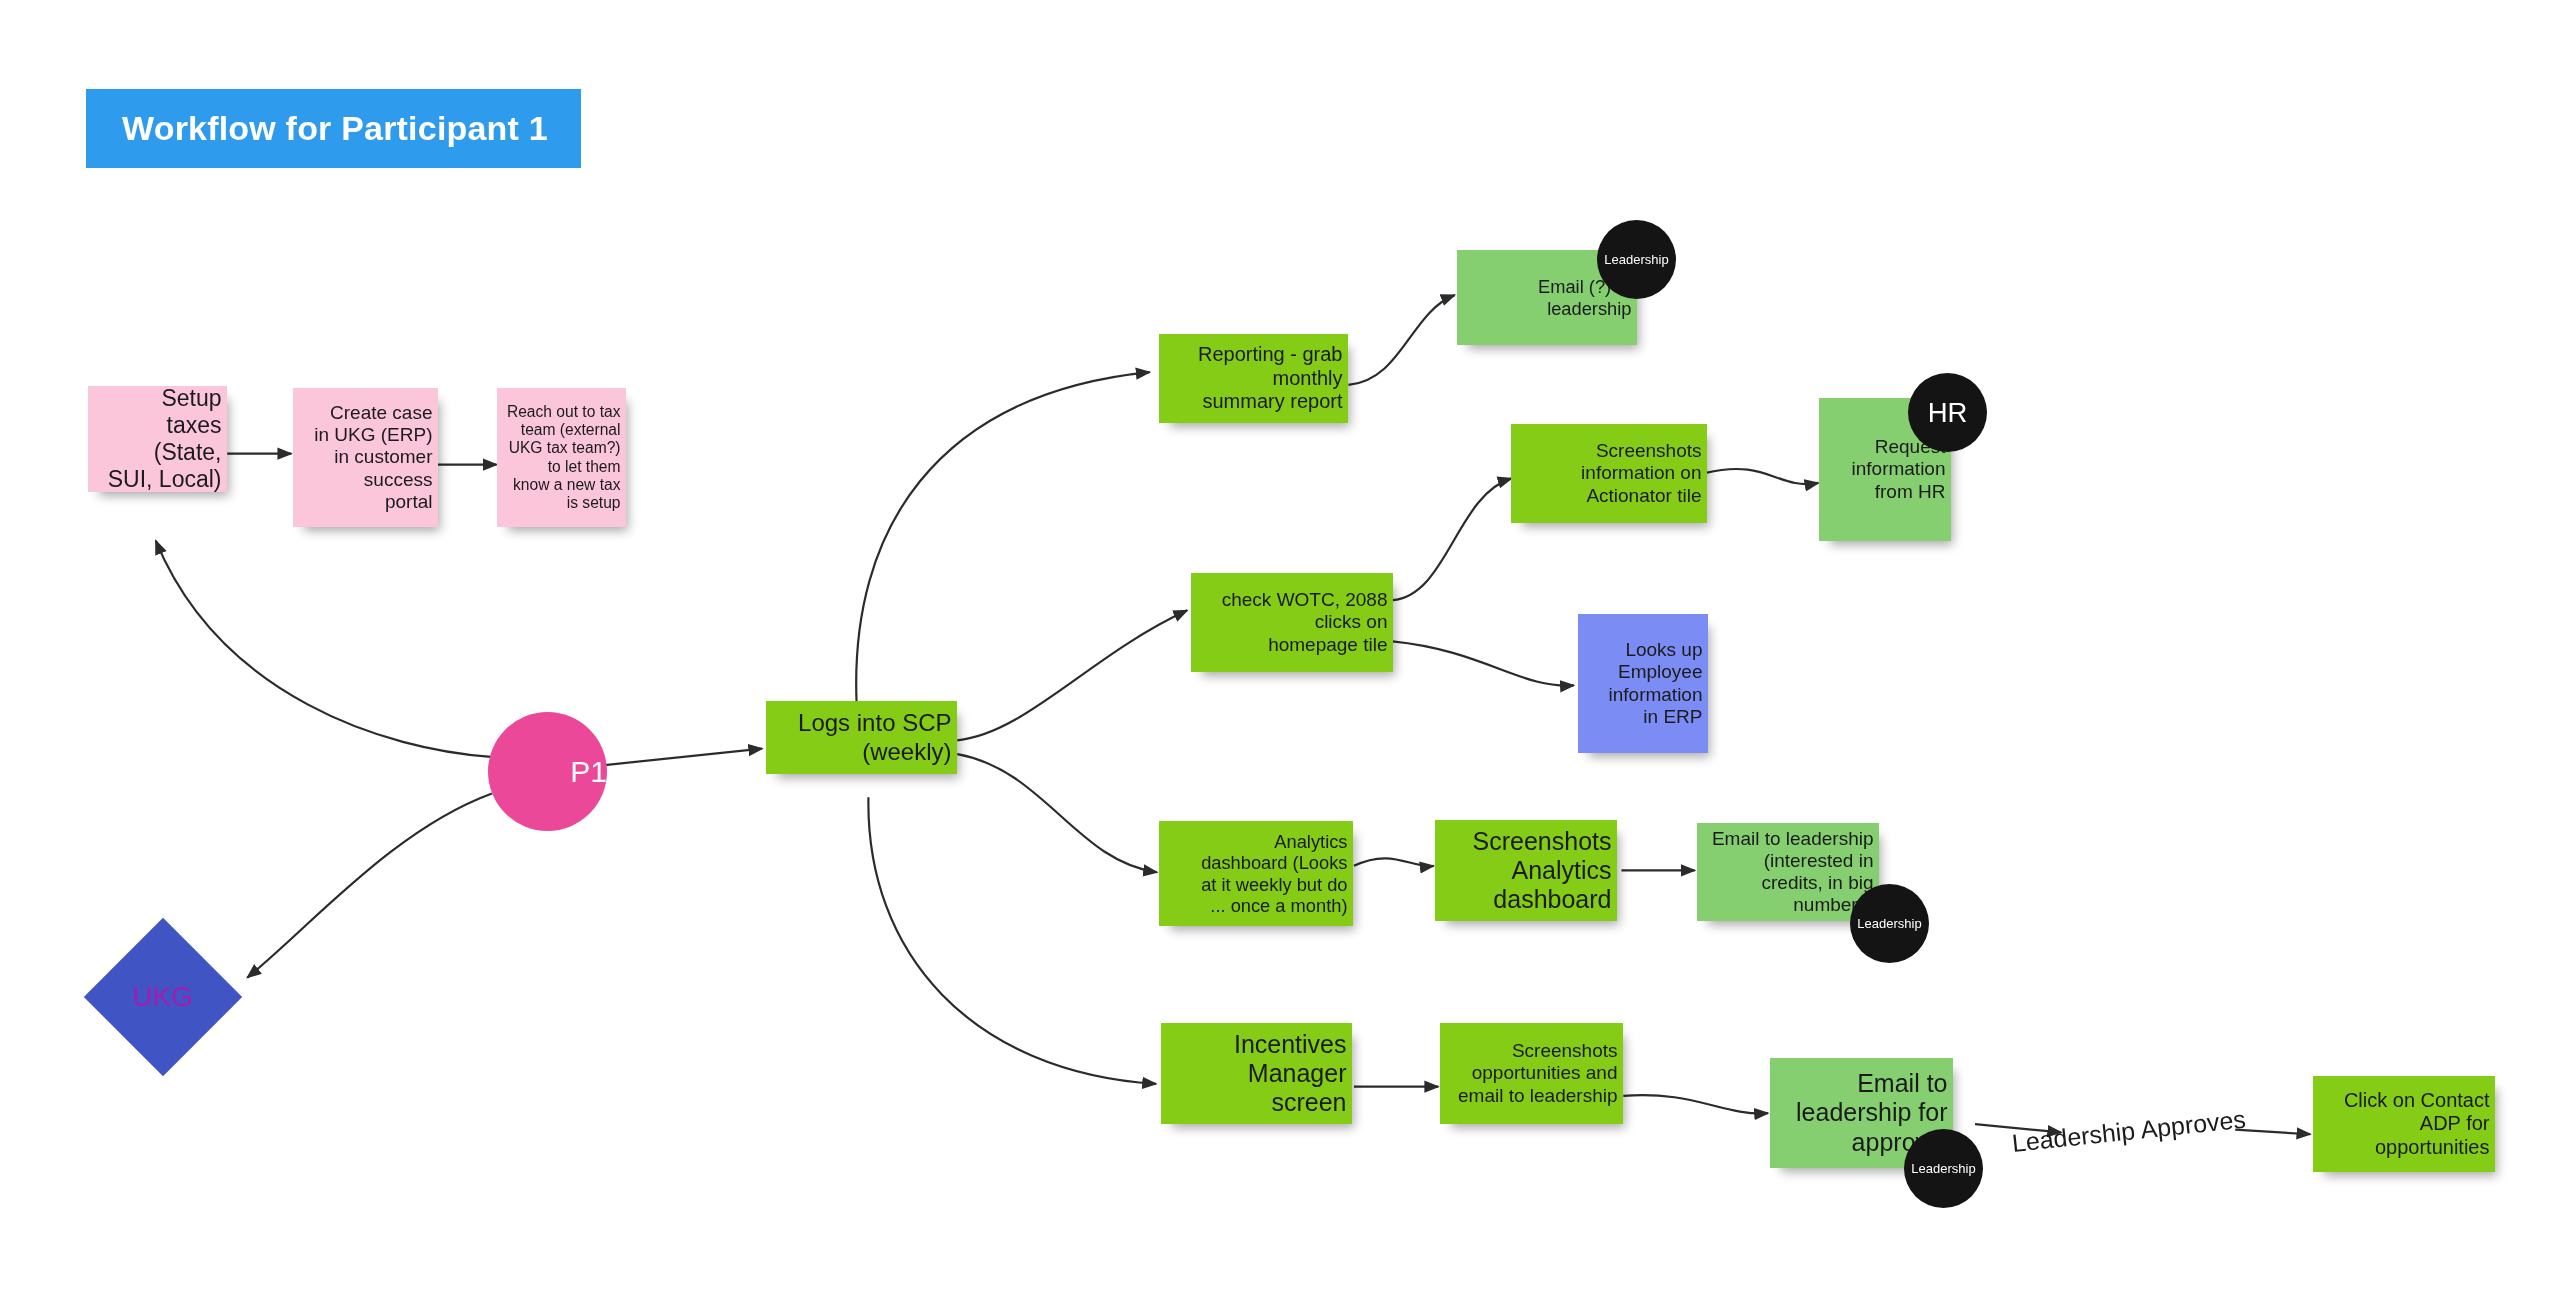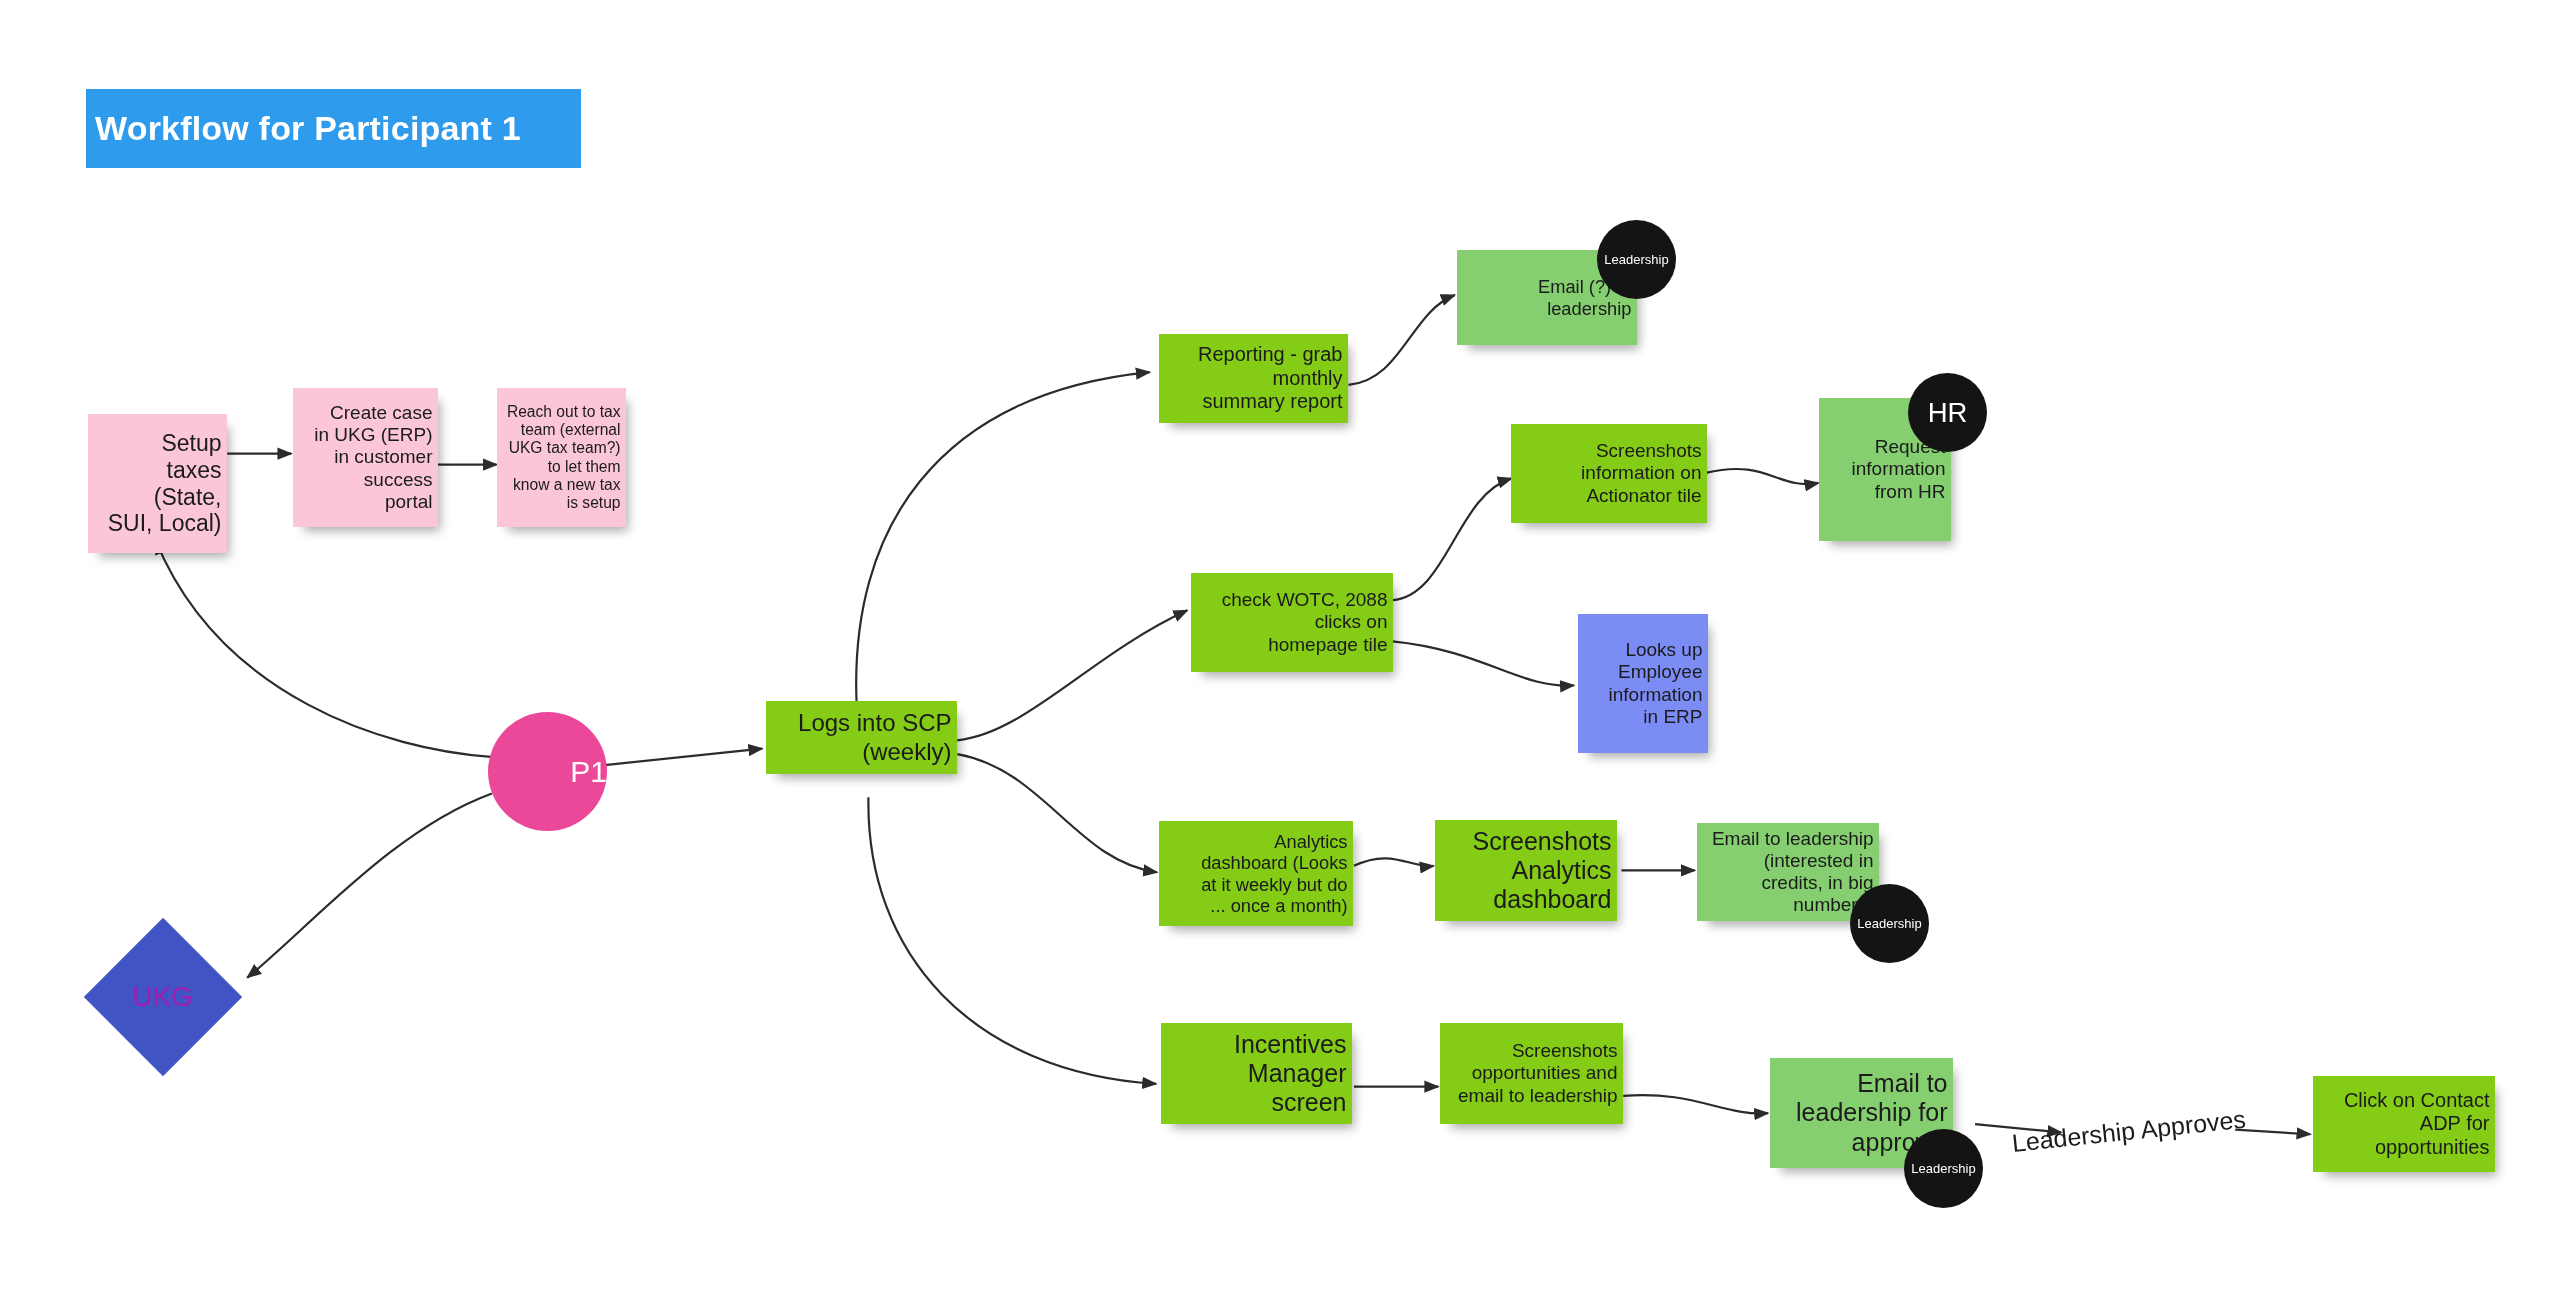--- a/index.html
+++ b/index.html
@@ -31,21 +31,21 @@
   
   .title-banner {
     position: absolute;
     left: 86px;
     top: 89px;
     width: 495px;
     height: 79px;
     background: #2e9bed;
     display: flex;
     align-items: center;
-    padding-left: 9px;
+    padding-left: 36px;
     box-sizing: border-box;
   }
   .title-banner .title-text {
     color: #ffffff;
     font-size: 34px;
     font-weight: bold;
     letter-spacing: 0.2px;
     white-space: nowrap;
   }
 
@@ -183,21 +183,21 @@
 
       <path d="M 2156 1227 L 2250 1236"></path>
       <path d="M 2440 1233 L 2522 1238"></path>
     </g>
   </svg>
 
   <div class="title-banner">
     <span class="title-text">Workflow for Participant 1</span>
   </div>
 
-  <div class="note pink" style="left:88px; top:386px; width:139px; height:139px; font-size:23px;margin-top:28px;">
+  <div class="note pink" style="left:88px; top:386px; width:139px; height:106px; font-size:23px;">
     <span class="note-text">Setup
 taxes
 (State,
 SUI, Local)</span>
   </div>
 
   <div class="note pink" style="left:293px; top:388px; width:145px; height:139px; font-size:19px;">
     <span class="note-text">Create case
 in UKG (ERP)
 in customer

